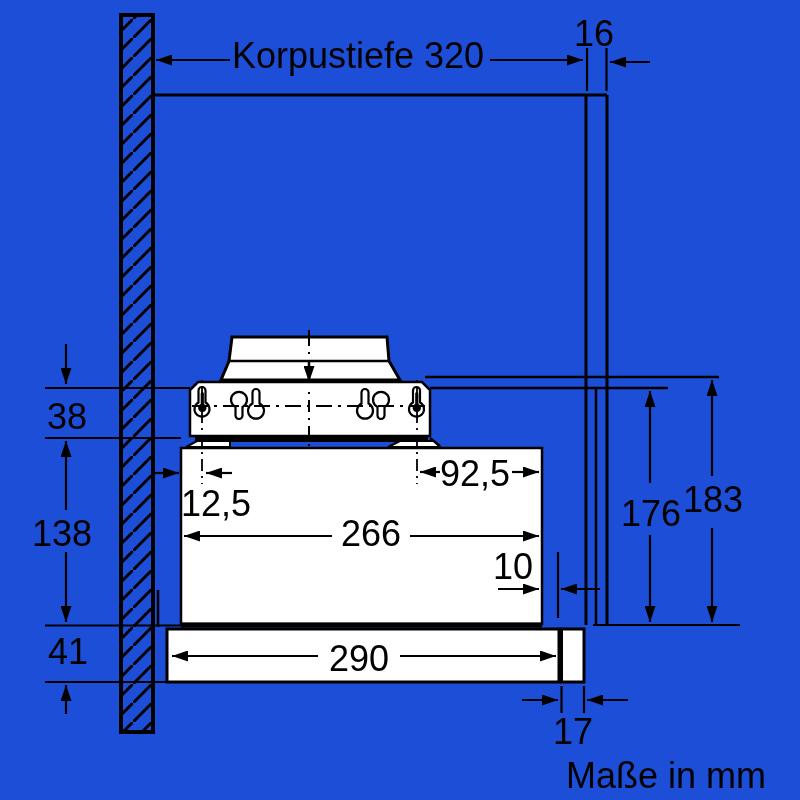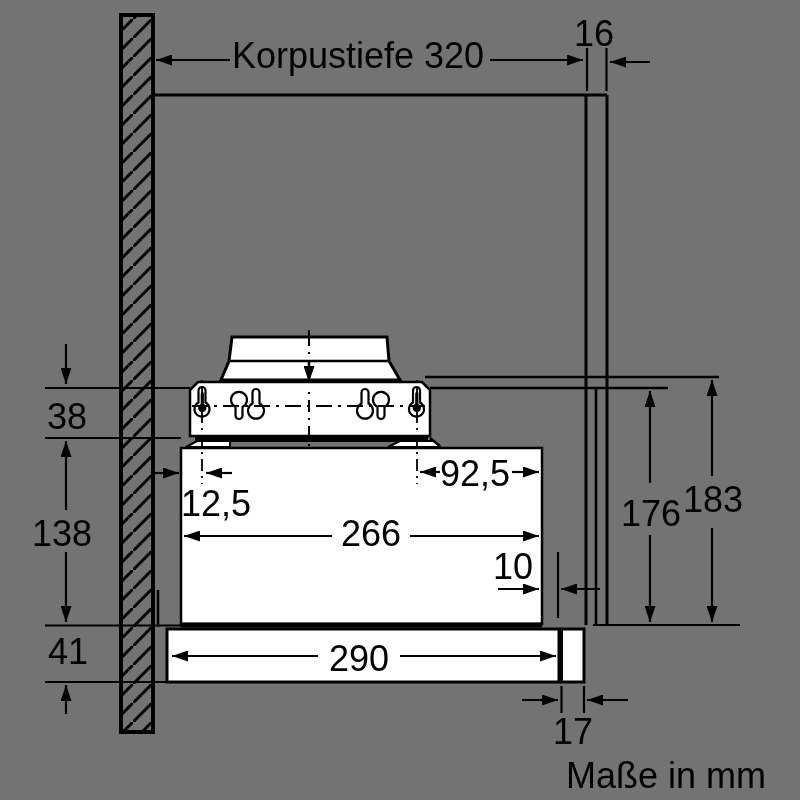--- a/index.html
+++ b/index.html
@@ -1,16 +1,16 @@
 <!DOCTYPE html>
 <html><head>
 <meta charset="utf-8">
 <style>
   html,body{margin:0;padding:0;background:#ffffff;}
-  .stage{position:relative;width:800px;height:800px;background:#737373;overflow:hidden;}
+  .stage{position:relative;width:800px;height:800px;background:#1d4ed8;overflow:hidden;}
   svg{display:block;}
   text.dim{
     font-family:"Liberation Sans","DejaVu Sans",sans-serif;
     font-size:36px;
     fill:#000000;
   }
 </style>
 </head>
 <body>
 

